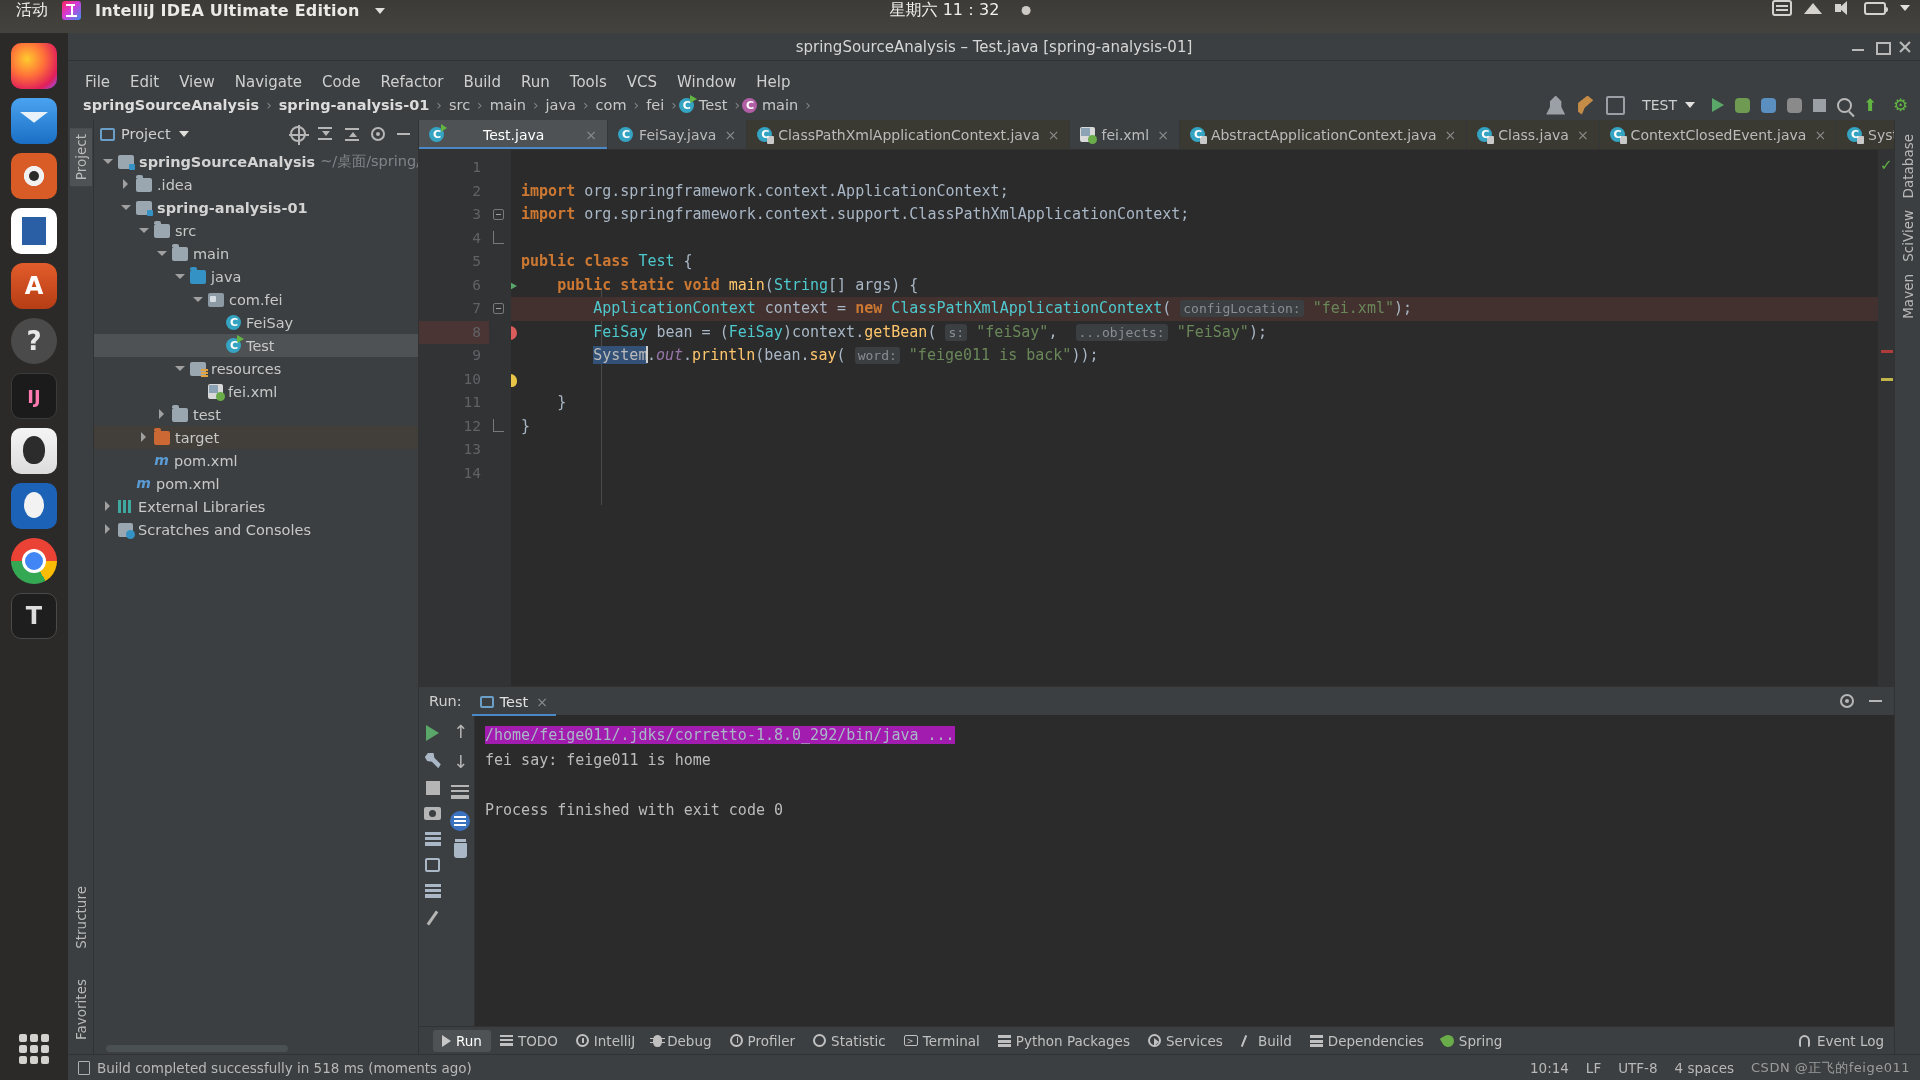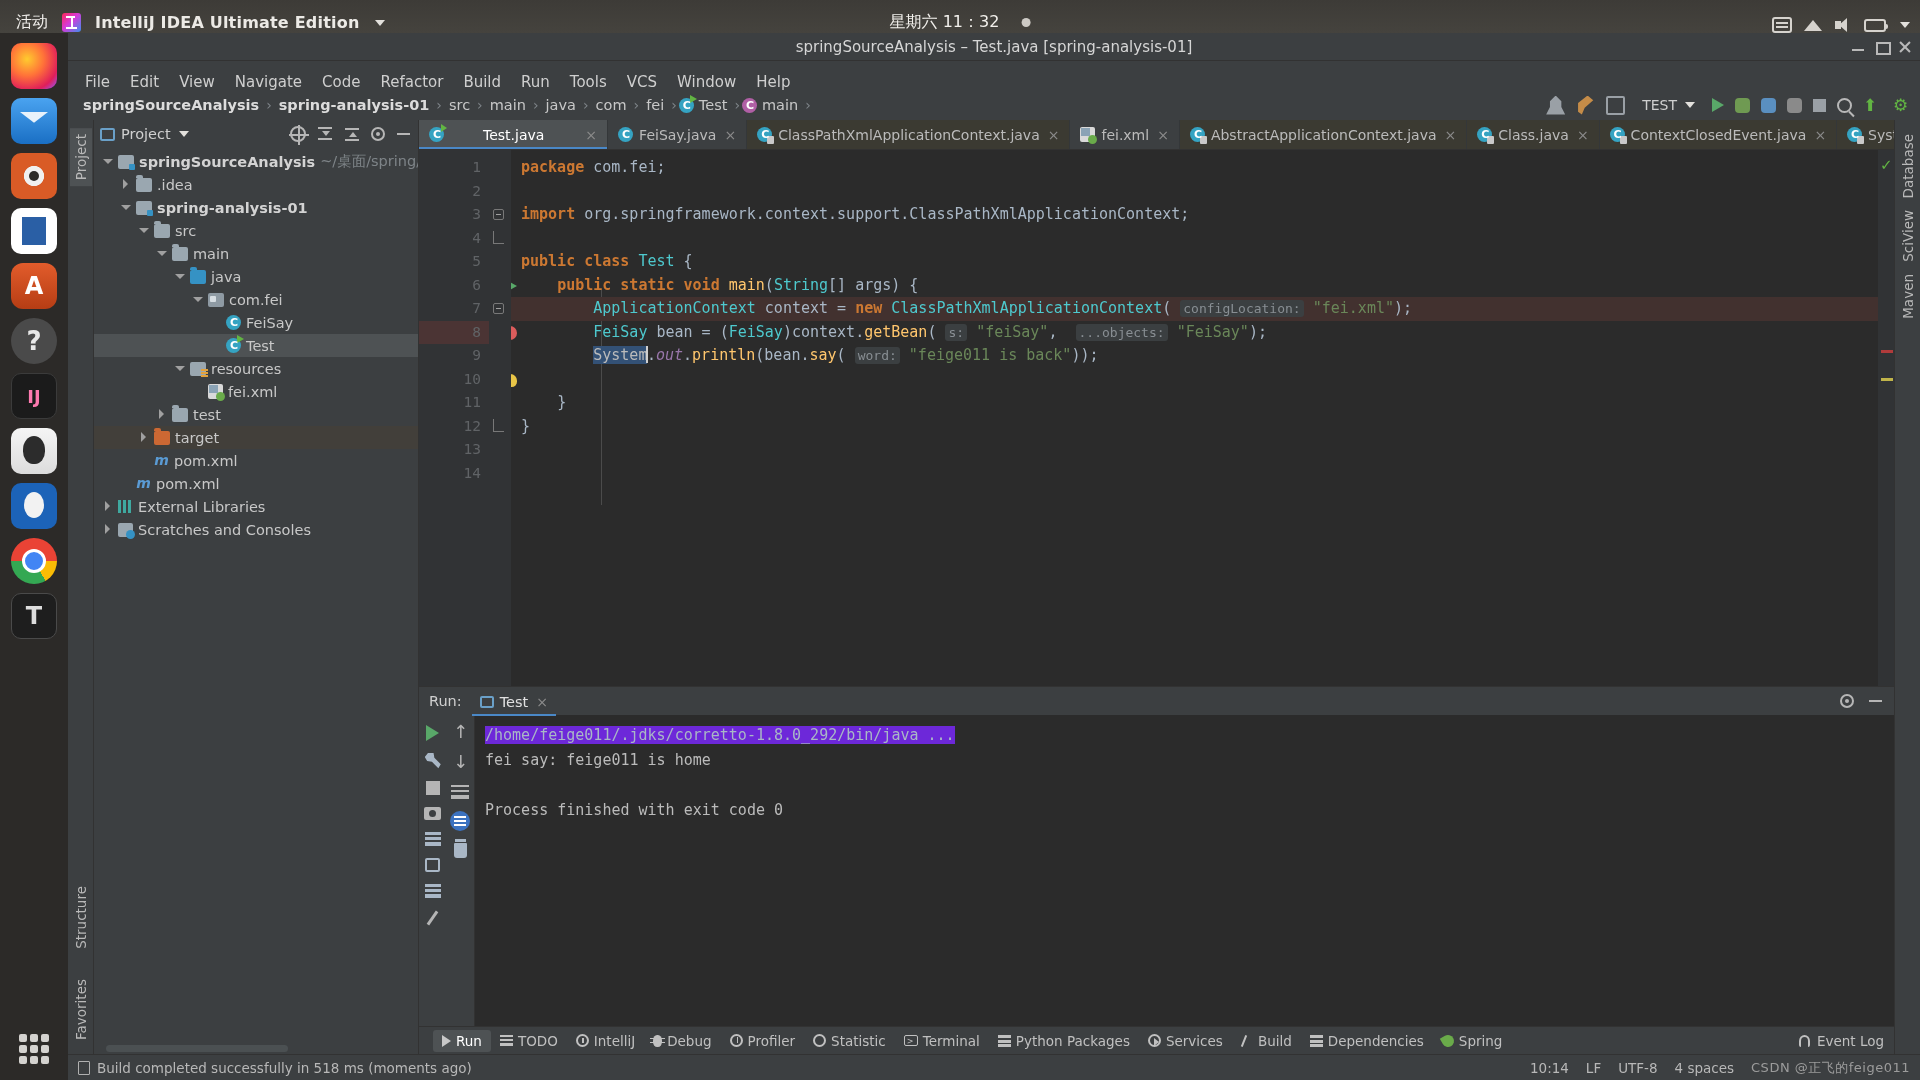--- a/index.html
+++ b/index.html
@@ -8,21 +8,21 @@
     background: #2b2b2b;
     font-family: "DejaVu Sans", "Liberation Sans", sans-serif;
     overflow: hidden;
   }
   #root { position: relative; width: 1920px; height: 1080px; }
 
   
   .gnome-bar {
     position: absolute; left: 0; top: 0; width: 1920px; height: 33px;
     background: linear-gradient(#3d3b37, #45433e);
-    display: flex; align-items: flex-end;
+    display: flex; align-items: flex-start;
     color: #e6e4e0; font-size: 16px;
   }
   .gnome-left { display: flex; align-items: center; gap: 14px; padding-left: 16px; }
   .gnome-activities { font-size: 16px; color: #f0eeeb; }
   .ij-logo {
     width: 19px; height: 19px; border-radius: 3px;
     background: linear-gradient(135deg, #fe2857 0%, #d63ad8 45%, #3d8fee 100%);
     display: inline-block; position: relative;
   }
   .ij-logo::after {
@@ -313,21 +313,21 @@
   .rs-scroll::after{content:"";position:absolute;left:4px;top:5px;width:12px;height:10px;
     background:linear-gradient(#fff 0 2px,transparent 2px 4px,#fff 4px 6px,transparent 6px 8px,#fff 8px 10px);}
   .rs-pin{width:14px;height:16px;position:relative;}
   .rs-pin::after{content:"";position:absolute;left:5px;top:0;width:3px;height:16px;background:#b5b5b5;transform:rotate(35deg);}
   .console {
     flex:1; background:#2b2b2b; padding: 8px 0 0 10px;
     font-family:"DejaVu Sans Mono","Liberation Mono",monospace; font-size:15px; color:#bbbbbb;
     min-width:0;
   }
   .cons-line { height:25px; line-height:25px; white-space:pre;}
-  .cons-hl { background:#6d28d9; color:#a9b7c6; display:inline;}
+  .cons-hl { background:#a21caf; color:#a9b7c6; display:inline;}
 
   
   .bottom-bar {
     height: 28px; background:#3c3f41; display:flex; align-items:center; gap:0px;
     padding-left: 14px; border-top:1px solid #323232; font-size:13.5px; color:#c0c0c0;
   }
   .bb-item { display:flex;align-items:center;gap:5px; padding: 3px 9px; border-radius:3px;}
   .bb-item.active { background:#4e5254; color:#fff;}
   .bb-ic { width:13px;height:13px;position:relative;display:inline-block;}
   .bbi-run{width:0;height:0;border-top:6px solid transparent;border-bottom:6px solid transparent;border-left:9px solid #c8c8c8;}
@@ -692,22 +692,22 @@
               <div class="fold">
                 <span class="fold-end"></span>
               </div>
               <div class="fold"></div>
               <div class="fold"></div>
             </div>
 
           <div class="code">
             <div class="ind-line" style="left:90px;top:140px;height:215px;"></div>
 
-            <div class="cline"><span class="kw">package</span> <span class="pl">com.fei</span><span class="pl">;</span></div>
             <div class="cline"> </div>
+            <div class="cline"><span class="kw">import</span> <span class="pl">org.springframework.context.ApplicationContext;</span></div>
             <div class="cline"><span class="kw">import</span> <span class="pl">org.springframework.context.support.ClassPathXmlApplicationContext;</span></div>
             <div class="cline"> </div>
             <div class="cline"><span class="kw">public class</span> <span class="type">Test</span> <span class="pl">{</span></div>
             <div class="cline">    <span class="kw">public static void</span> <span class="meth">main</span><span class="pl">(</span><span class="type">String</span><span class="pl">[] args) {</span></div>
             <div class="cline err">        <span class="type">ApplicationContext</span> <span class="pl">context = </span><span class="kw">new</span> <span class="type">ClassPathXmlApplicationContext</span><span class="pl">(</span> <span class="hint">configLocation:</span> <span class="str">"fei.xml"</span><span class="pl">);</span></div>
             <div class="cline">        <span class="type">FeiSay</span> <span class="pl">bean = (</span><span class="type">FeiSay</span><span class="pl">)context.</span><span class="meth">getBean</span><span class="pl">(</span> <span class="hint">s:</span> <span class="str">"feiSay"</span><span class="pl">, </span> <span class="hint">...objects:</span> <span class="str">"FeiSay"</span><span class="pl">);</span></div>
             <div class="cline">        <span class="sel-tok">System</span><span class="caret-bar"></span><span class="pl">.</span><span class="statf">out</span><span class="pl">.</span><span class="meth">println</span><span class="pl">(bean.</span><span class="meth">say</span><span class="pl">(</span> <span class="hint">word:</span> <span class="str">"feige011 is back"</span><span class="pl">));</span></div>
             <div class="cline"> </div>
             <div class="cline">    <span class="pl">}</span></div>
             <div class="cline"><span class="pl">}</span></div>

